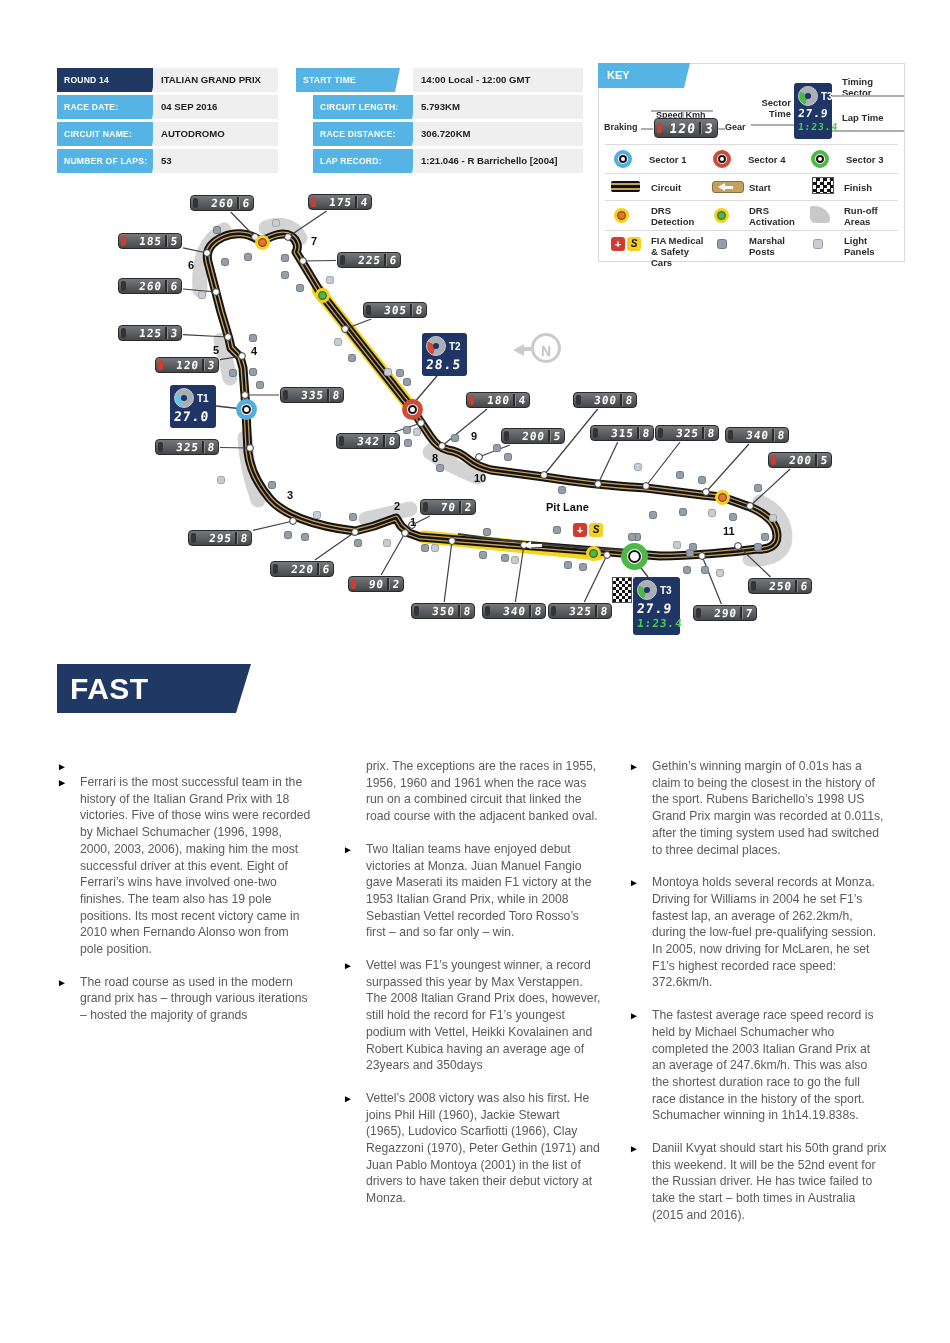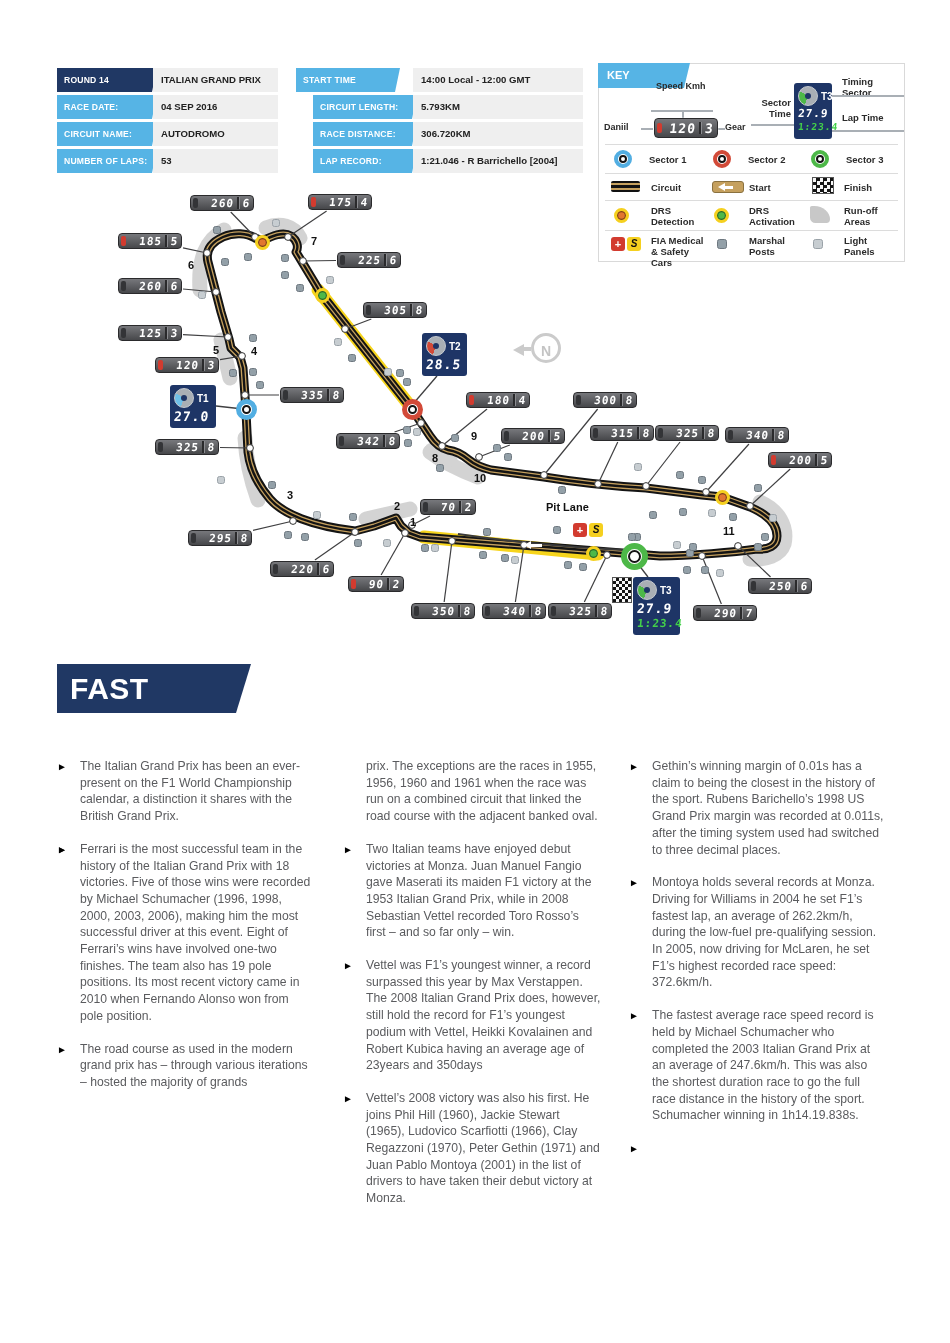--- a/index.html
+++ b/index.html
@@ -183,24 +183,24 @@
       <div class="cell val" style="left: 413px; top: 95px; width: 162px;">5.793KM</div>
       <div class="cell lab" style="left: 313px; top: 122px; width: 97px;">RACE DISTANCE:</div>
       <div class="cell val" style="left: 413px; top: 122px; width: 162px;">306.720KM</div>
       <div class="cell lab" style="left: 313px; top: 149px; width: 97px;">LAP RECORD:</div>
       <div class="cell val" style="left: 413px; top: 149px; width: 162px;">1:21.046 - R Barrichello [2004]</div>
     </div>
 
   <div class="key-panel">
     <div class="key-tab">KEY</div>
 
-    <div class="ksmall" style="left:57px;top:17px;">Speed Kmh</div>
+    <div class="ksmall" style="left:57px;top:46px;">Speed Kmh</div>
     <div class="kline" style="left:52px;top:46px;width:62px;"></div>
     <div class="kvline" style="left:83px;top:46px;height:8px;"></div>
-    <div class="ksmall" style="left:5px;top:58px;">Daniil</div>
+    <div class="ksmall" style="left:5px;top:58px;">Braking</div>
     <div class="kline" style="left:42px;top:64px;width:12px;"></div>
     <div class="ksmall" style="left:126px;top:58px;">Gear</div>
     <div class="kline" style="left:118px;top:64px;width:8px;"></div>
     <div class="speed-marker" style="left:55px;top:54px;width:64px;height:20px;">
       <span class="cap on"></span>
       <span class="spd dig" style="font-size:13px;">120</span>
       <span class="divider"></span>
       <span class="gr dig" style="font-size:13px;width:15px;">3</span>
     </div>
 
@@ -224,21 +224,21 @@
     <div class="ksep" style="top:80px;"></div>
 
     <div id="key-sector-row">
         <div class="ring" style="left: 15px; top: 86px; width: 18px; height: 18px; border: 4.5px solid rgb(82, 174, 226); position: absolute;">
           <div class="inner"></div>
         </div>
         <div class="klbl" style="left: 50px; top: 90px;">Sector 1</div>
         <div class="ring" style="left: 114px; top: 86px; width: 18px; height: 18px; border: 4.5px solid rgb(210, 74, 56); position: absolute;">
           <div class="inner"></div>
         </div>
-        <div class="klbl" style="left: 149px; top: 90px;">Sector 2</div>
+        <div class="klbl" style="left: 149px; top: 90px;">Sector 4</div>
         <div class="ring" style="left: 212px; top: 86px; width: 18px; height: 18px; border: 4.5px solid rgb(77, 184, 72); position: absolute;">
           <div class="inner"></div>
         </div>
         <div class="klbl" style="left: 247px; top: 90px;">Sector 3</div>
       </div>
     <div class="ksep" style="top:109px;"></div>
 
     <div class="circuit-swatch" style="left:12px;top:117px;"></div>
     <div class="klbl" style="left:52px;top:118px;">Circuit</div>
     <div class="start-swatch" style="left:113px;top:117px;">
@@ -553,32 +553,32 @@
           <div class="tname">T3</div>
         </div>
         <div class="time dig">27.9</div>
         <div class="lap dig">1:23.4</div>
       </div>
     </div>
 
   <div class="ff-banner">FAST FACTS</div>
   <div class="facts" id="facts">
       <div>
-        <div class="fact"><div class="bullet">►</div><span>The Italian Grand Prix has been an ever-present on the F1 World Championship calendar, a distinction it shares with the British Grand Prix.</span></div>
+        <div class="fact"><div class="bullet">►</div></div>
         <div class="fact"><div class="bullet">►</div></div>
         <div class="fact"><div class="bullet">►</div><span>Ferrari is the most successful team in the history of the Italian Grand Prix with 18 victories. Five of those wins were recorded by Michael Schumacher (1996, 1998, 2000, 2003, 2006), making him the most successful driver at this event. Eight of Ferrari’s wins have involved one-two finishes. The team also has 19 pole positions. Its most recent victory came in 2010 when Fernando Alonso won from pole position.</span></div>
         <div class="fact"><div class="bullet">►</div><span>The road course as used in the modern grand prix has – through various iterations – hosted the majority of grands</span></div>
       </div>
       <div>
         <div class="fact"><span>prix. The exceptions are the races in 1955, 1956, 1960 and 1961 when the race was run on a combined circuit that linked the road course with the adjacent banked oval.</span></div>
         <div class="fact"><div class="bullet">►</div><span>Two Italian teams have enjoyed debut victories at Monza. Juan Manuel Fangio gave Maserati its maiden F1 victory at the 1953 Italian Grand Prix, while in 2008 Sebastian Vettel recorded Toro Rosso’s first – and so far only – win.</span></div>
         <div class="fact"><div class="bullet">►</div><span>Vettel was F1’s youngest winner, a record surpassed this year by Max Verstappen. The 2008 Italian Grand Prix does, however, still hold the record for F1’s youngest podium with Vettel, Heikki Kovalainen and Robert Kubica having an average age of 23years and 350days</span></div>
         <div class="fact"><div class="bullet">►</div><span>Vettel’s 2008 victory was also his first. He joins Phil Hill (1960), Jackie Stewart (1965), Ludovico Scarfiotti (1966), Clay Regazzoni (1970), Peter Gethin (1971) and Juan Pablo Montoya (2001) in the list of drivers to have taken their debut victory at Monza.</span></div>
       </div>
       <div>
         <div class="fact"><div class="bullet">►</div><span>Gethin’s winning margin of 0.01s has a claim to being the closest in the history of the sport. Rubens Barichello’s 1998 US Grand Prix margin was recorded at 0.011s, after the timing system used had switched to three decimal places.</span></div>
         <div class="fact"><div class="bullet">►</div><span>Montoya holds several records at Monza. Driving for Williams in 2004 he set F1’s fastest lap, an average of 262.2km/h, during the low-fuel pre-qualifying session. In 2005, now driving for McLaren, he set F1’s highest recorded race speed: 372.6km/h.</span></div>
         <div class="fact"><div class="bullet">►</div><span>The fastest average race speed record is held by Michael Schumacher who completed the 2003 Italian Grand Prix at an average of 247.6km/h. This was also the shortest duration race to go the full race distance in the history of the sport. Schumacher winning in 1h14.19.838s.</span></div>
-        <div class="fact"><div class="bullet">►</div></div>
+        <div class="fact"><div class="bullet">►</div><span>Daniil Kvyat should start his 50th grand prix this weekend. It will be the 52nd event for the Russian driver. He has twice failed to take the start – both times in Australia (2015 and 2016).</span></div>
       </div>
     </div>
 
 </div>
 
 </body></html>

